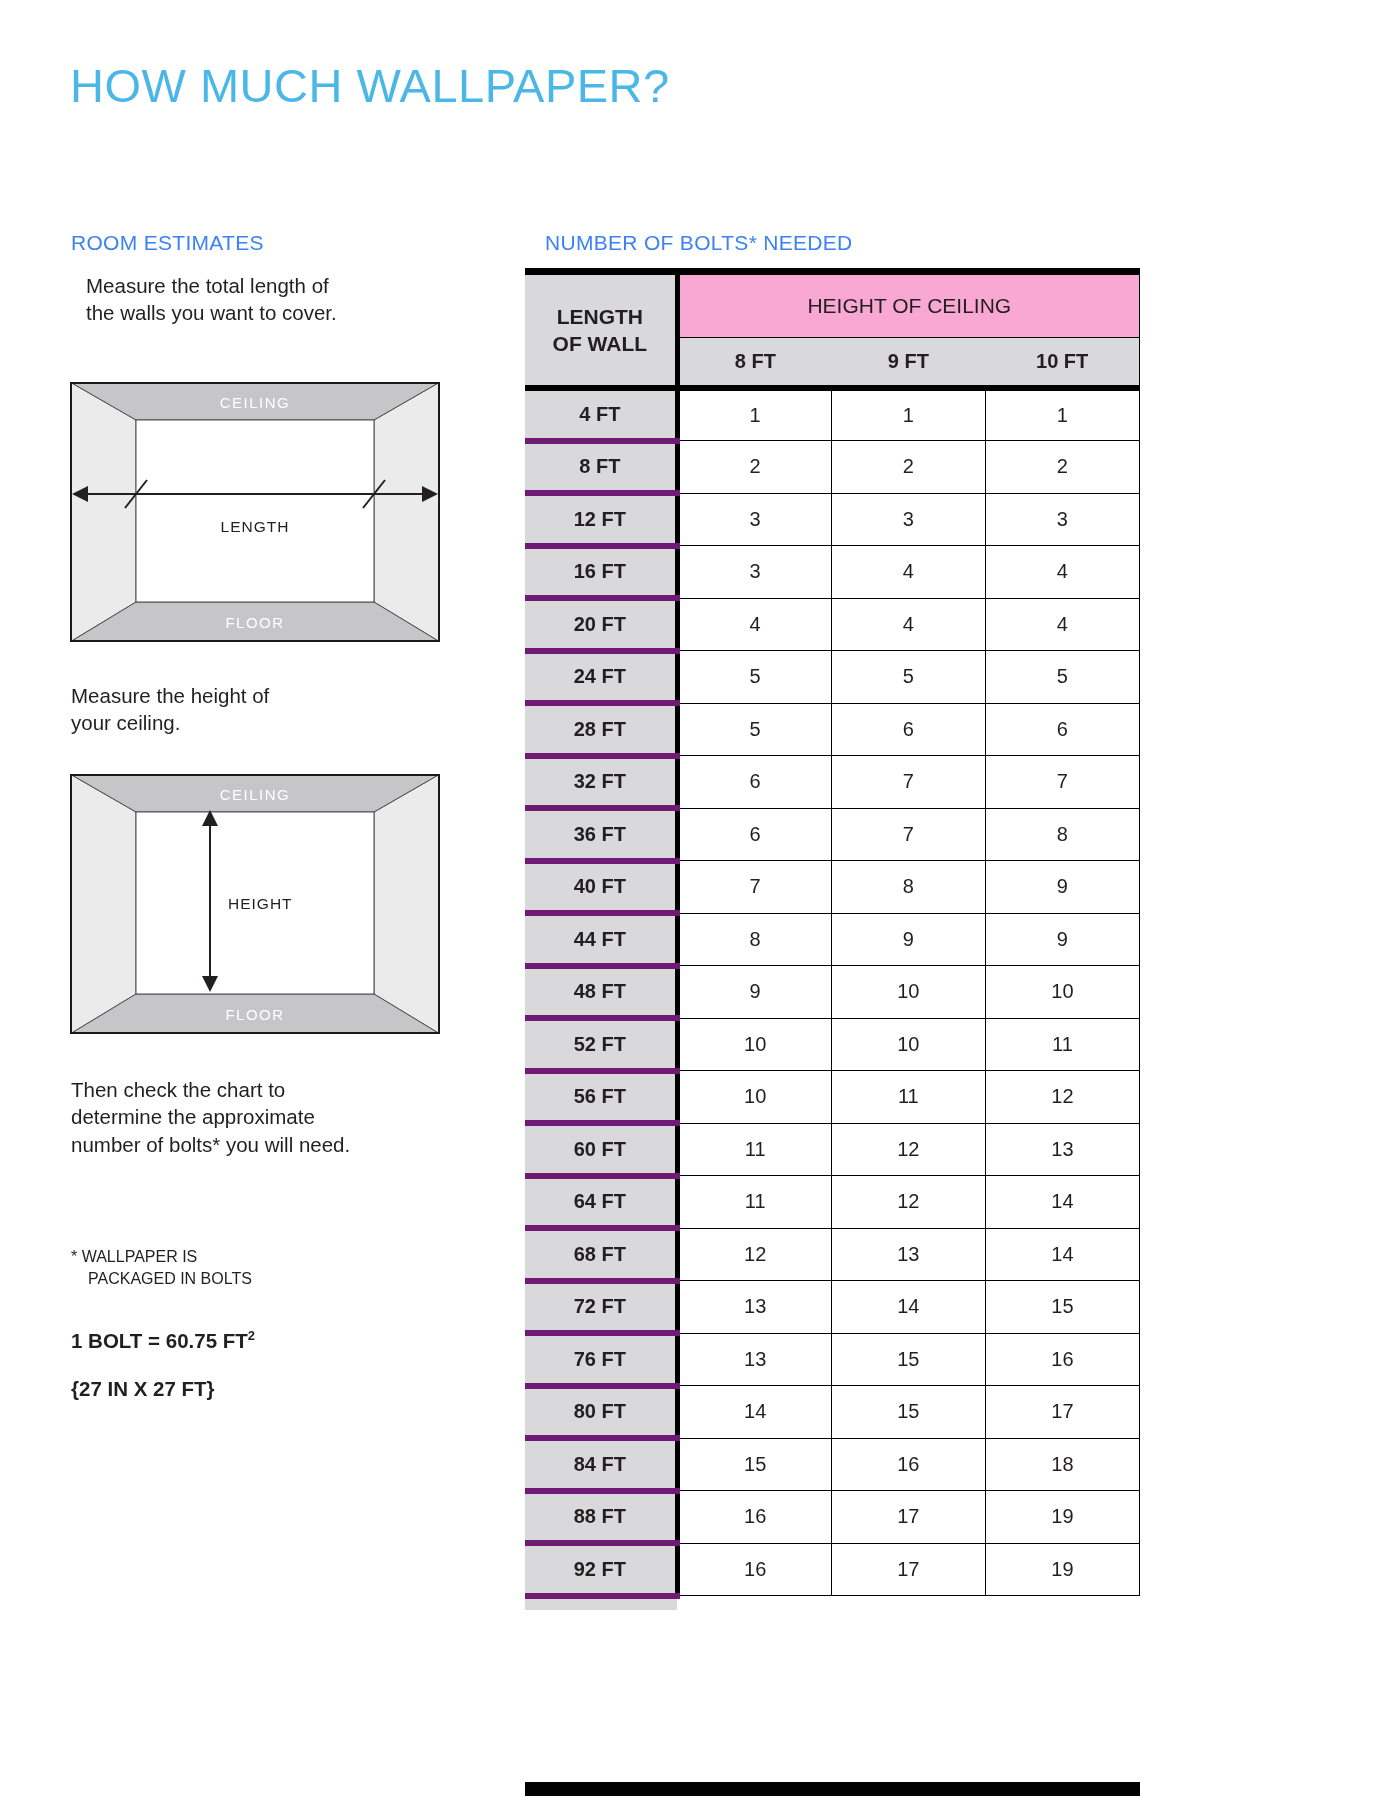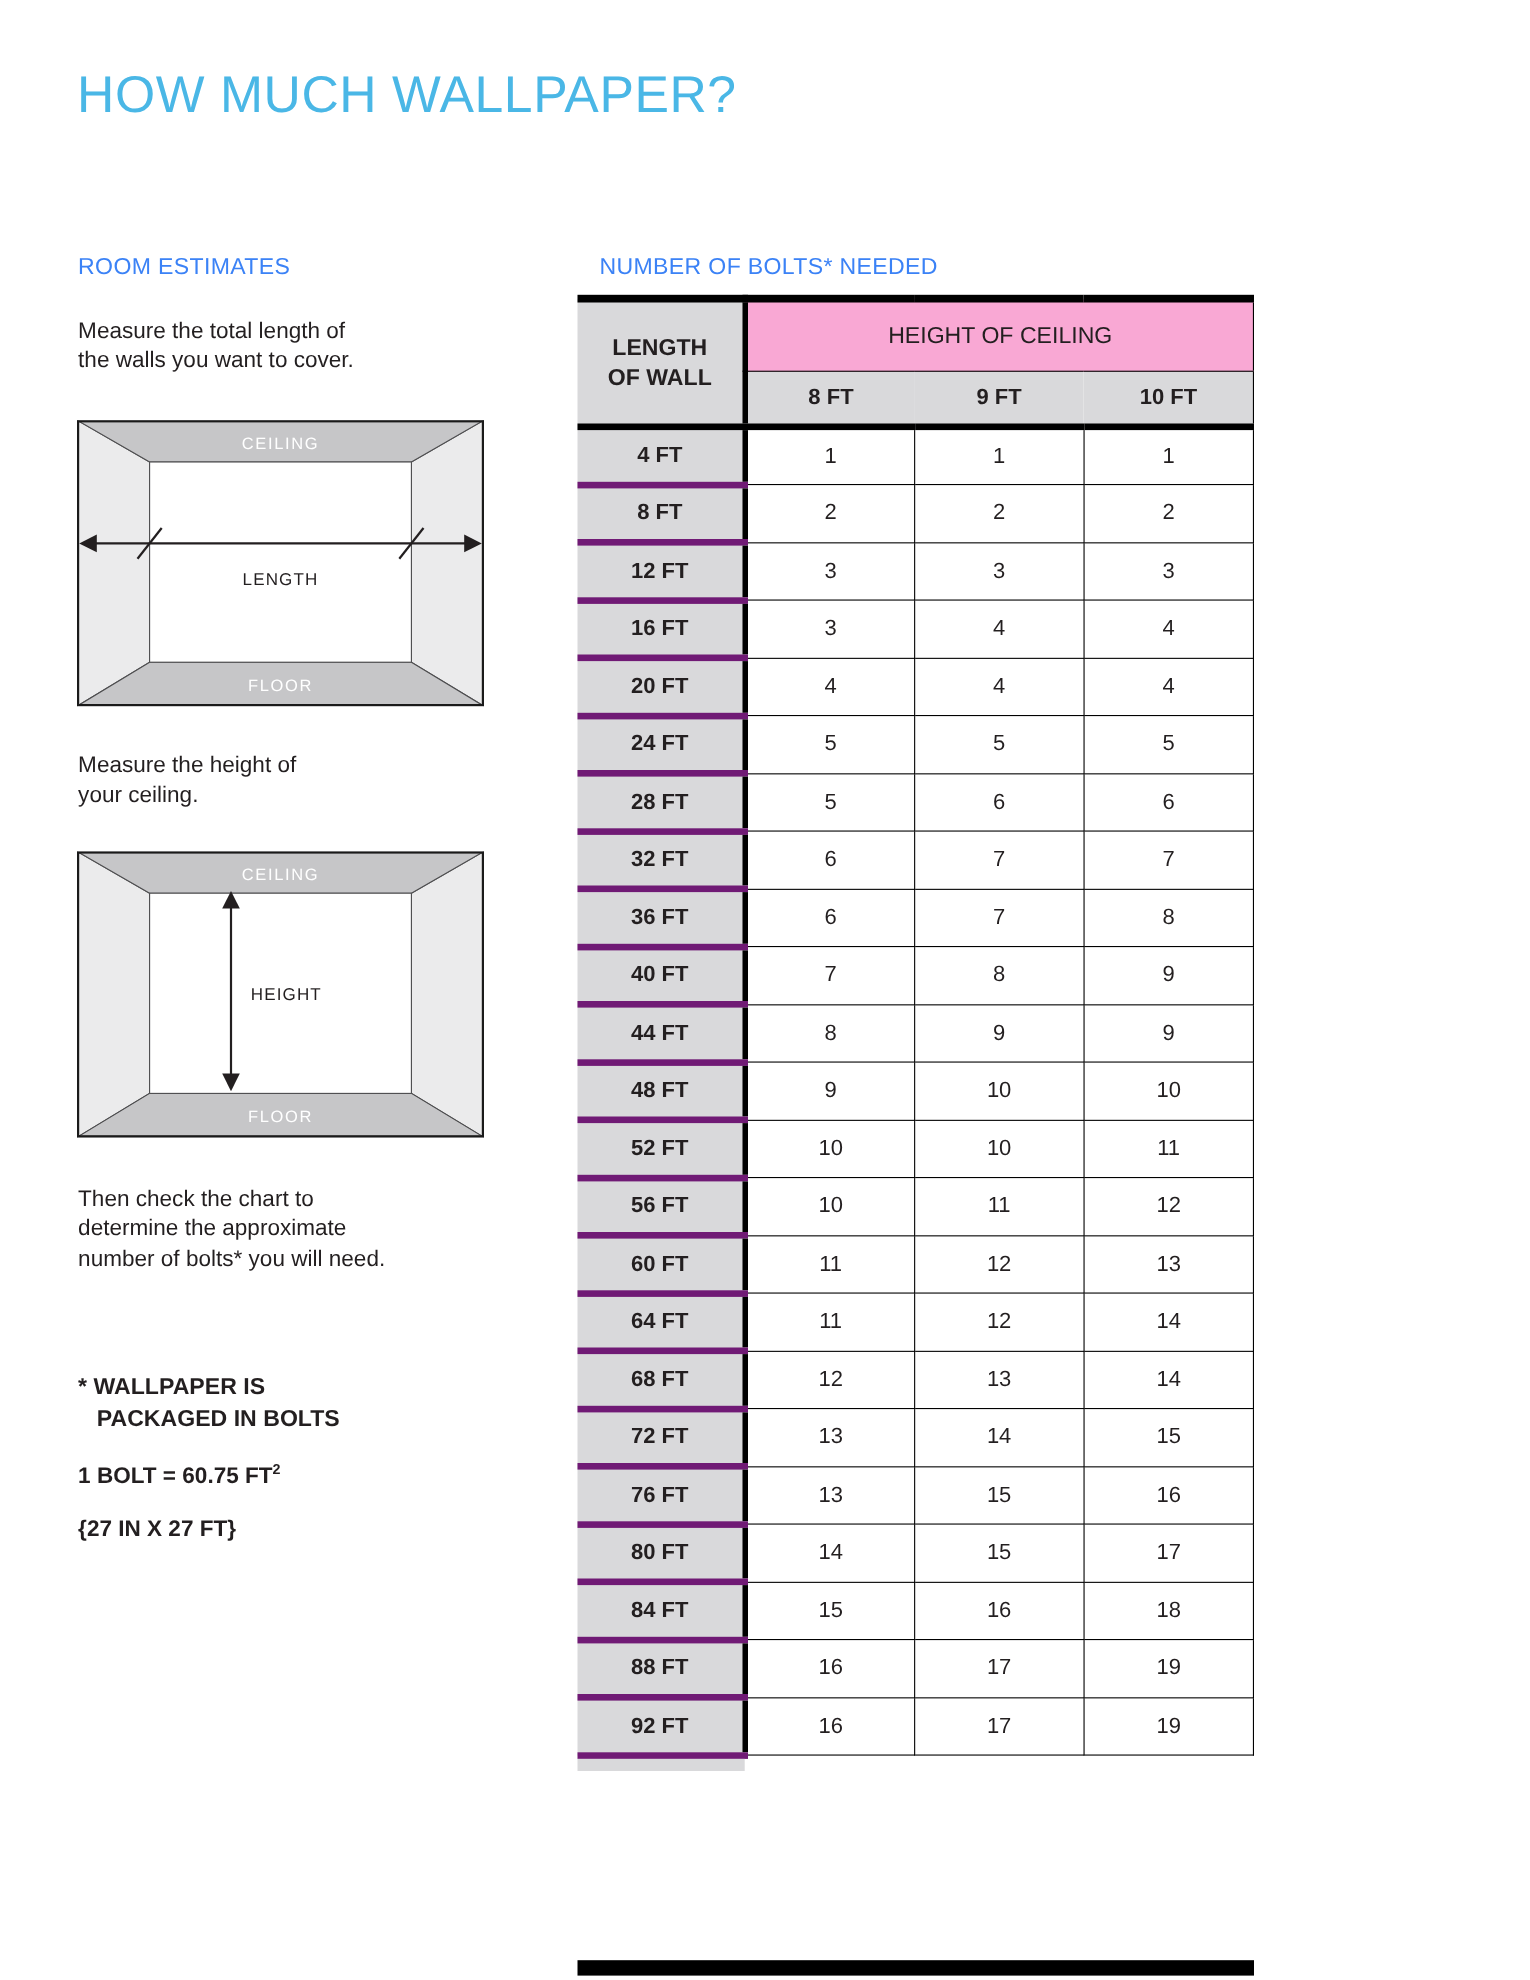--- a/index.html
+++ b/index.html
@@ -23,31 +23,31 @@
   .section-heading {
     font-size: 21px; font-weight: normal; color: #3b82f6; letter-spacing: 0.3px;
   }
   .room-estimates-heading { position: absolute; left: 71px; top: 231px; }
   .table-heading { position: absolute; left: 545px; top: 231px; width: 615px; text-align: left; }
 
   .instruction {
     position: absolute; left: 71px;
     font-size: 20.5px; line-height: 1.33; white-space: pre-line;
   }
-  .instr-length { top: 287px; }
+  .instr-length { top: 272px; margin-left: 15px; }
   .instr-height { top: 682px; }
   .instr-chart  { top: 1076px; }
 
   .diagram { position: absolute; left: 70px; width: 370px; height: 260px; }
   .diagram-length { top: 382px; }
   .diagram-height { top: 774px; }
 
   .footnote {
     position: absolute; left: 71px; top: 1246px;
-    font-size: 21px; font-weight: bold; line-height: 1.4;
+    font-size: 16px; font-weight: normal; line-height: 1.4;
   }
   .footnote .line2 { padding-left: 17px; }
 
   .bolt-info {
     position: absolute; left: 71px; top: 1328px;
     font-size: 20.5px; font-weight: bold;
   }
   .bolt-info sup { font-size: 13px; }
   .bolt-dimensions { margin-top: 24px; }
 

